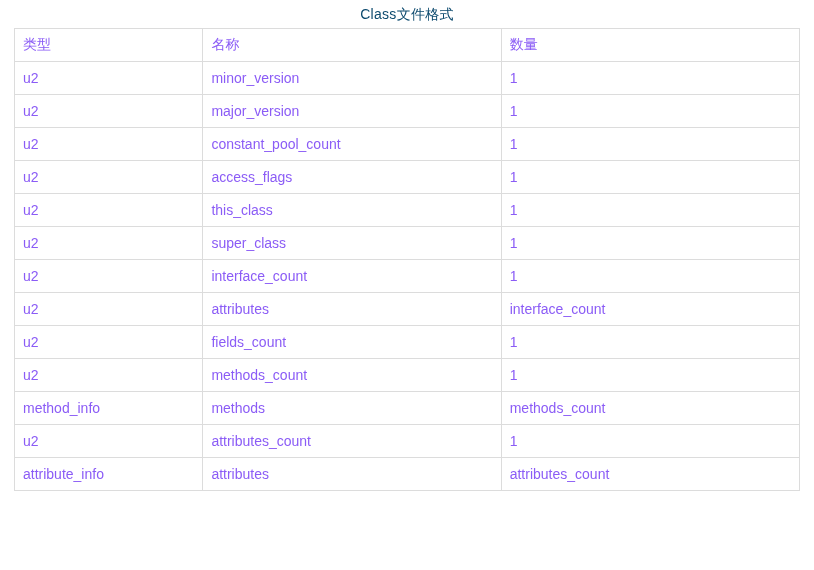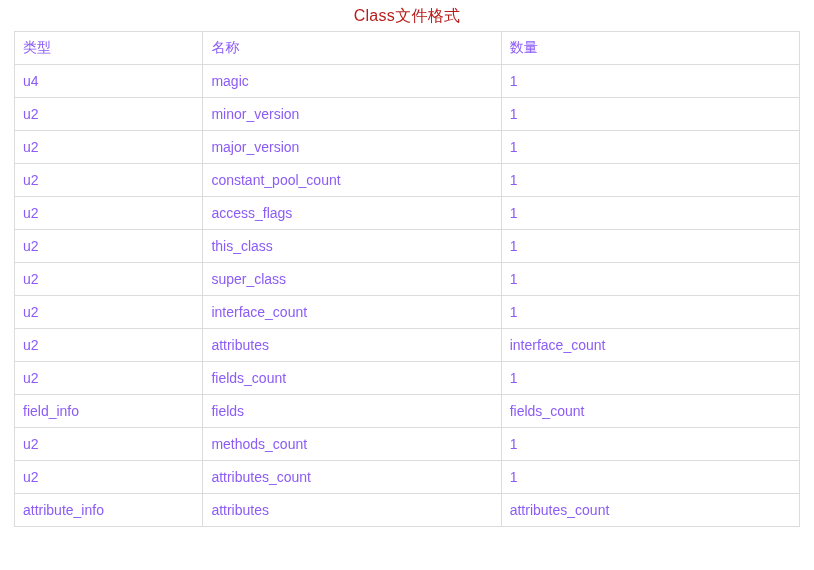--- a/index.html
+++ b/index.html
@@ -11,22 +11,22 @@
       font-family: Arial, "Microsoft YaHei", sans-serif;
       background: #ffffff;
       width: 814px;
       height: 570px;
       padding: 6px 14px;
       font-size: 14px;
       color: #333;
     }
     .caption {
       text-align: center;
-      font-size: 16px;
-      color: #b91c1c;
+      font-size: 14px;
+      color: #0c4a6e;
       margin-bottom: 4px;
       letter-spacing: 0.3px;
     }
     table {
       border-collapse: collapse;
       width: 100%;
       table-layout: fixed;
     }
     th, td {
       border: 1px solid #dcdcdc;
@@ -56,25 +56,20 @@
       <col class="col-qty">
   </colgroup>
   <thead>
     <tr>
       <th>类型</th>
       <th>名称</th>
       <th>数量</th>
     </tr>
   </thead>
   <tbody id="table-body">
-      <tr>
-        <td>u4</td>
-        <td>magic</td>
-        <td>1</td>
-      </tr>
       <tr>
         <td>u2</td>
         <td>minor_version</td>
         <td>1</td>
       </tr>
       <tr>
         <td>u2</td>
         <td>major_version</td>
         <td>1</td>
       </tr>
@@ -107,28 +102,28 @@
         <td>u2</td>
         <td>attributes</td>
         <td>interface_count</td>
       </tr>
       <tr>
         <td>u2</td>
         <td>fields_count</td>
         <td>1</td>
       </tr>
       <tr>
-        <td>field_info</td>
-        <td>fields</td>
-        <td>fields_count</td>
-      </tr>
-      <tr>
         <td>u2</td>
         <td>methods_count</td>
         <td>1</td>
+      </tr>
+      <tr>
+        <td>method_info</td>
+        <td>methods</td>
+        <td>methods_count</td>
       </tr>
       <tr>
         <td>u2</td>
         <td>attributes_count</td>
         <td>1</td>
       </tr>
       <tr>
         <td>attribute_info</td>
         <td>attributes</td>
         <td>attributes_count</td>

